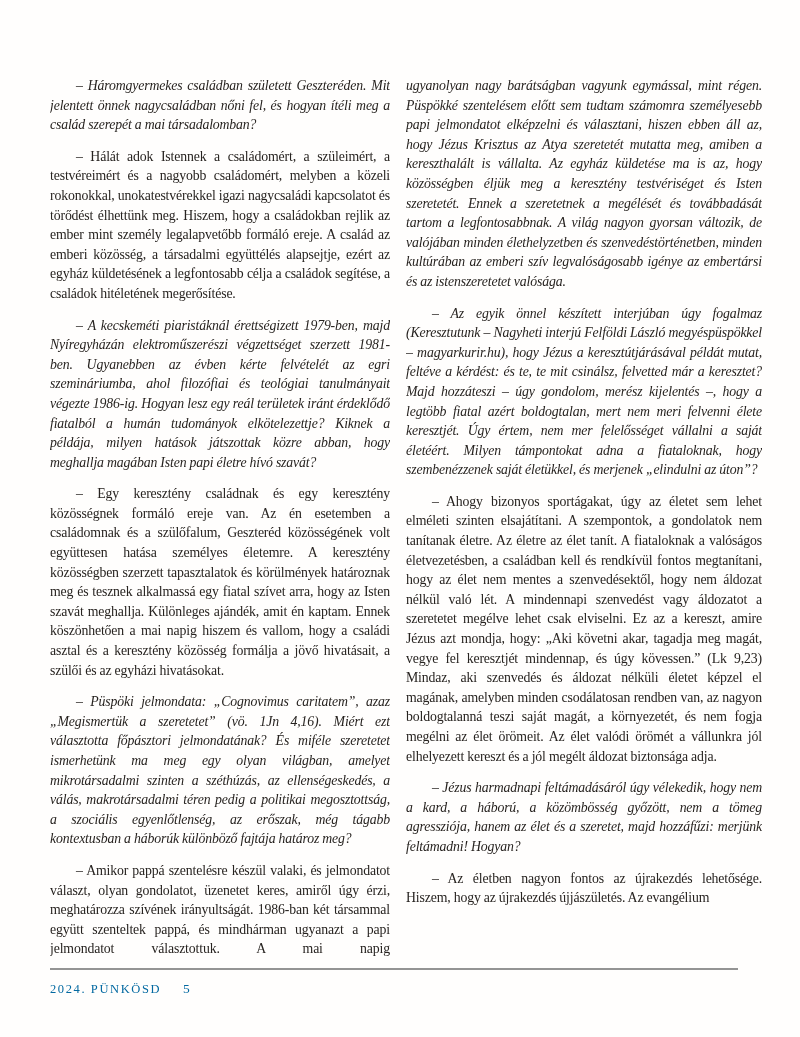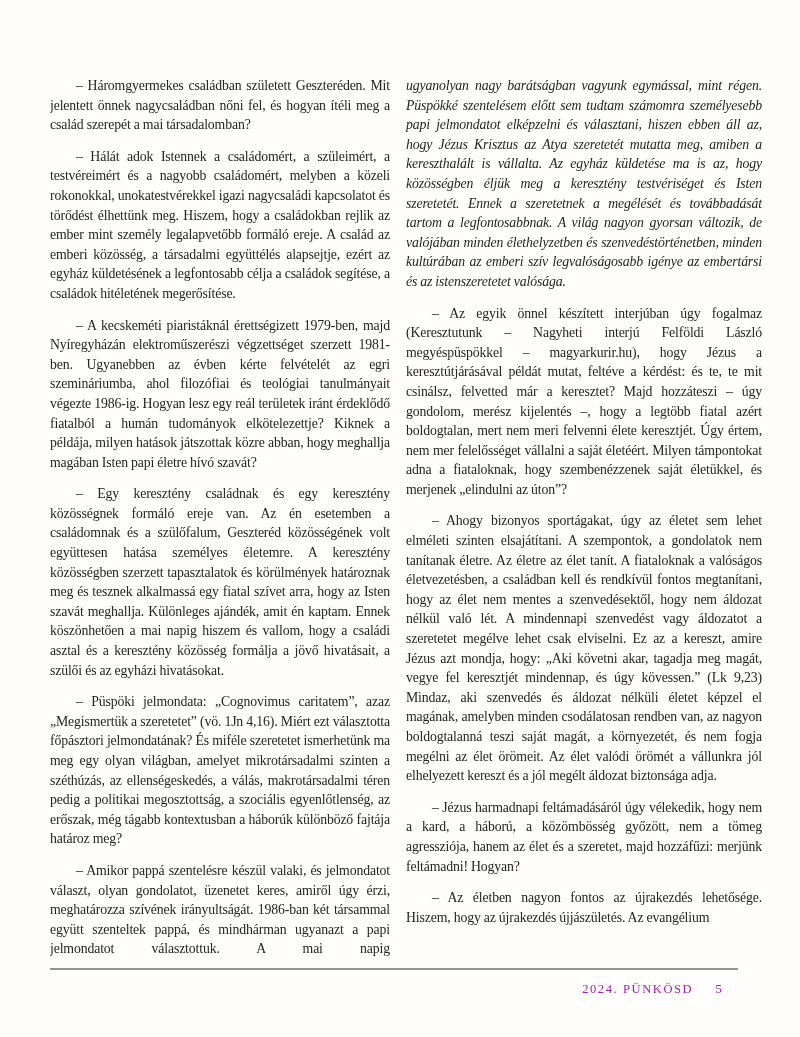--- a/index.html
+++ b/index.html
@@ -27,38 +27,38 @@
   .column.right { flex: 1 1 auto; }
   .para {
     margin: 0 0 12px 0;
     font-size: 13.8px;
     line-height: 19.6px;
     text-align: justify;
     text-indent: 26px;
     letter-spacing: -0.15px;
     word-spacing: -0.2px;
   }
-  .para.question { }
+  .para.question { font-style: italic; }
   .para.continued { text-indent: 0; font-style: italic; }
   .para.continues { text-align-last: justify; }
   .footer-rule {
     position: absolute;
     left: 50px;
     top: 968px;
     width: 688px;
     height: 2px;
     background: #949494;
   }
   .footer-text {
     position: absolute;
     top: 979px;
-    left: 34px;
+    left: 50px;
     width: 688px;
-    text-align: right;
-    color: #a21caf;
+    text-align: left;
+    color: #0369a1;
     white-space: nowrap;
   }
   .issue {
     font-size: 12.5px;
     letter-spacing: 1.6px;
     text-transform: uppercase;
   }
   .pagenum {
     font-size: 13.5px;
     margin-left: 22px;

